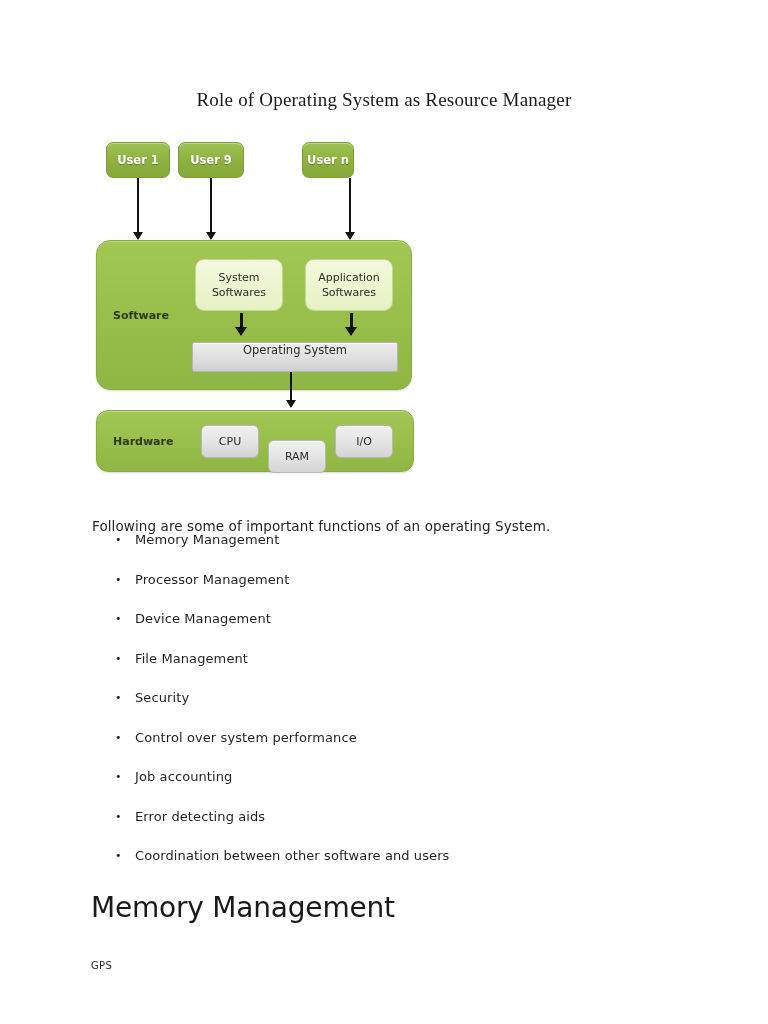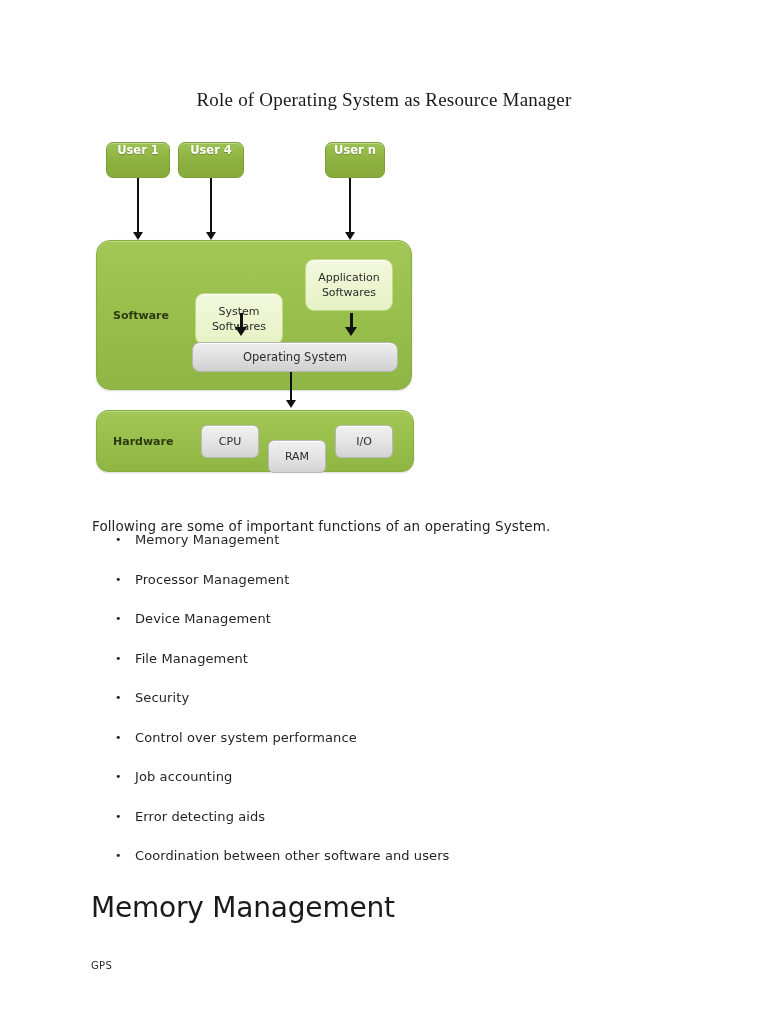--- a/index.html
+++ b/index.html
@@ -43,28 +43,28 @@
     position: absolute;
     height: 36px;
     border-radius: 7px;
     background: linear-gradient(to bottom, #9cc254 0%, #8db13f 55%, #86a93b 100%);
     border: 1px solid #7d9e37;
     box-shadow: inset 0 1px 0 rgba(255,255,255,0.35);
     color: #ffffff;
     font-size: 11.5px;
     font-weight: bold;
     display: flex;
-    align-items: flex-start;
+    align-items: center;
     justify-content: center;
     text-shadow: 0 1px 1px rgba(0,0,0,0.25);
     box-sizing: border-box;
   }
   .user-1 { left: 12px;  top: 6px; width: 64px; }
   .user-2 { left: 84px;  top: 6px; width: 66px; }
-  .user-n { left: 231px; top: 6px; width: 60px; }
+  .user-n { left: 208px; top: 6px; width: 52px; }
 
   
   .arrow-v {
     position: absolute;
     width: 2px;
     background: #111111;
   }
   .arrow-head {
     position: absolute;
     width: 0; height: 0;
@@ -111,41 +111,41 @@
     color: #2b2b2b;
     font-size: 11px;
     line-height: 15px;
     display: flex;
     flex-direction: column;
     align-items: center;
     justify-content: center;
     box-sizing: border-box;
     text-align: center;
   }
-  .sys-sw { left: 98px;  top: 18px; margin-top: 34px; }
+  .sys-sw { left: 98px;  top: 18px; }
   .app-sw { left: 208px; top: 18px; }
 
   
   .a4-line { left: 143px; top: 72px; height: 16px; width: 3px; }
   .a4-head { left: 138px; top: 86px; border-top-width: 9px; border-left-width: 6px; border-right-width: 6px; }
   .a5-line { left: 253px; top: 72px; height: 16px; width: 3px; }
   .a5-head { left: 248px; top: 86px; border-top-width: 9px; border-left-width: 6px; border-right-width: 6px; }
 
   .os-bar {
     position: absolute;
     left: 95px;
     top: 101px;
     width: 206px;
     height: 30px;
-    border-radius: 8px;
+    border-radius: 2px;
     background: linear-gradient(to bottom, #ededed 0%, #e2e2e2 45%, #cfcfcf 100%);
     border: 1px solid #b5b5b5;
     box-shadow: inset 0 1px 0 rgba(255,255,255,0.9);
     display: flex;
-    align-items: center;
+    align-items: flex-start;
     justify-content: center;
     font-size: 11.5px;
     color: #2b2b2b;
     box-sizing: border-box;
   }
 
   
   .a6-line { left: 196px; top: 236px; height: 30px; }
   .a6-head { left: 192px; top: 264px; }
 
@@ -244,21 +244,21 @@
 <body>
 
 <div class="doc-title">Role of Operating System as Resource Manager</div>
 
 <div class="diagram">
 
   <div class="user-box user-1">
     <span>User 1</span>
   </div>
   <div class="user-box user-2">
-    <span>User 4</span>
+    <span>User 9</span>
   </div>
   <div class="user-box user-n">
     <span>User n</span>
   </div>
 
   <div class="arrow-v a1-line"></div>
   <div class="arrow-head a1-head"></div>
   <div class="arrow-v a2-line"></div>
   <div class="arrow-head a2-head"></div>
   <div class="arrow-v a3-line"></div>

